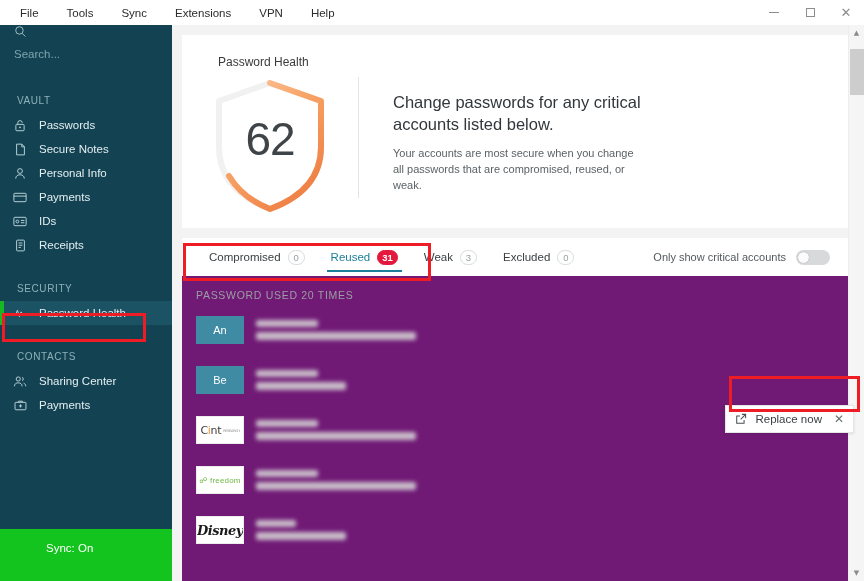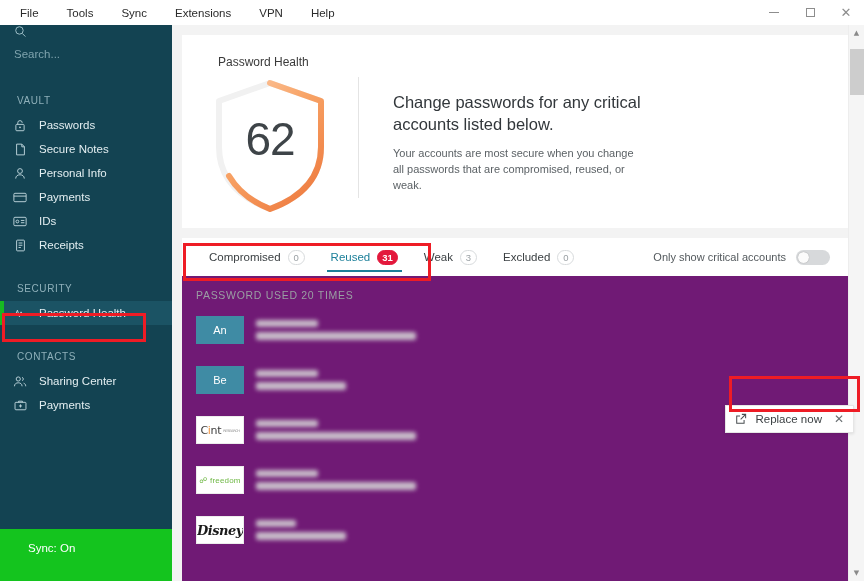--- a/index.html
+++ b/index.html
@@ -113,21 +113,21 @@
     min-height: 52px;
   }
   .promo-row {
     display: flex; align-items: center;
     height: 22px;
     padding-left: 20px;
     gap: 10px;
   }
   .promo-row .ico { width: 16px; height: 16px; display: flex; align-items: center; justify-content: center; color: #ffffff; flex: 0 0 16px; }
   .promo-row .lbl { font-size: 11.5px; color: #ffffff; }
-  .promo-row.sync { padding-left: 28px; }
+  .promo-row.sync { padding-left: 46px; }
 
   
   .main {
     flex: 1 1 auto;
     background: #f3f3f3;
     position: relative;
     overflow: hidden;
     display: flex;
     flex-direction: column;
   }

